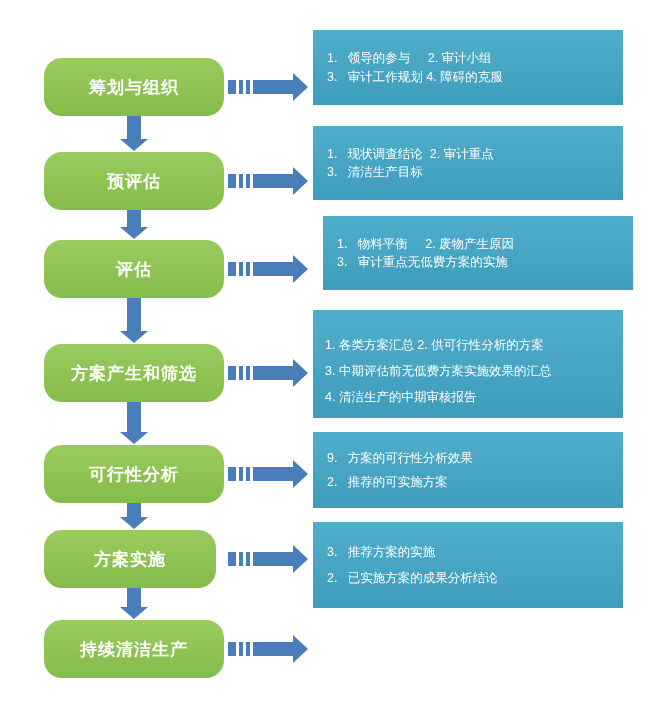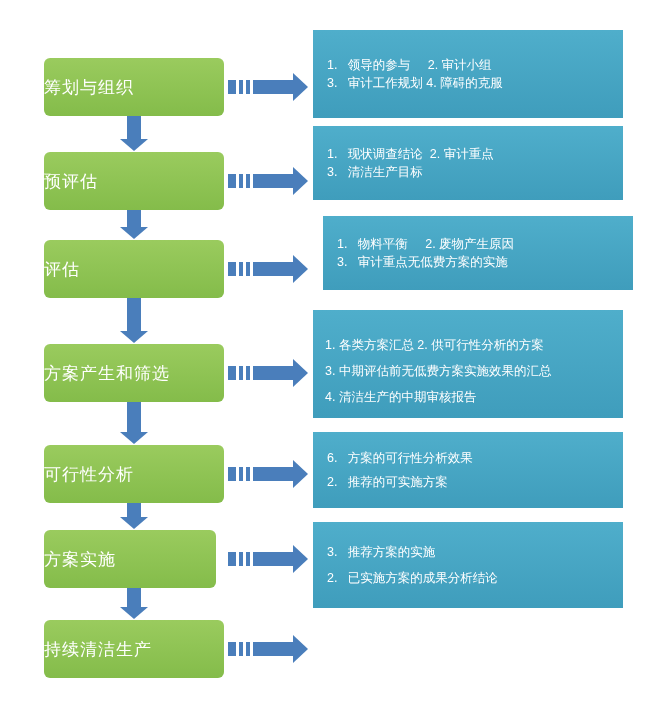--- a/index.html
+++ b/index.html
@@ -17,26 +17,27 @@
   #diagram {
     position: absolute;
     left: 0; top: 0;
     width: 667px;
     height: 703px;
   }
   .stage {
     position: absolute;
     background: #8CC152;
     background: linear-gradient(180deg, #9ACB5E 0%, #84BC4A 100%);
-    border-radius: 6px;
+    border-radius: 18px;
     color: #ffffff;
-    font-weight: normal;
+    font-weight: bold;
     font-size: 17px;
     display: flex;
     align-items: center;
+    justify-content: center;
     letter-spacing: 1px;
     text-align: center;
     box-sizing: border-box;
   }
   .detail {
     position: absolute;
     background: #49A6C4;
     background: linear-gradient(180deg, #4FAECB 0%, #3F9DBC 100%);
     color: #ffffff;
     font-size: 12.5px;
@@ -178,21 +179,21 @@
     <div class="tick" style="left:22px; top:0;"></div>
   </div>
   <div class="harrow" style="left:228px; top:642px; width:80px;">
     <div class="bar" style="width:65px;"></div>
     <div class="head" style="left:65px;"></div>
     <div class="tick" style="left:8px; top:0;"></div>
     <div class="tick" style="left:15px; top:0;"></div>
     <div class="tick" style="left:22px; top:0;"></div>
   </div>
 
-  <div class="detail" style="left:313px; top:30px; width:310px; height:88px;">
+  <div class="detail" style="left:313px; top:30px; width:310px; height:75px;">
     <div class="line">1.   领导的参与     2. 审计小组</div>
     <div class="line">3.   审计工作规划 4. 障碍的克服</div>
   </div>
 
   <div class="detail" style="left:313px; top:126px; width:310px; height:74px;">
     <div class="line">1.   现状调查结论  2. 审计重点</div>
     <div class="line">3.   清洁生产目标</div>
   </div>
 
   <div class="detail" style="left:323px; top:216px; width:310px; height:74px;">
@@ -200,21 +201,21 @@
     <div class="line">3.   审计重点无低费方案的实施</div>
   </div>
 
   <div class="detail" style="left:313px; top:310px; width:310px; height:108px; padding-left:12px;">
     <div class="line" style="margin-bottom:8px;margin-top:14px;">1. 各类方案汇总 2. 供可行性分析的方案</div>
     <div class="line" style="margin-bottom:8px;">3. 中期评估前无低费方案实施效果的汇总</div>
     <div class="line">4. 清洁生产的中期审核报告</div>
   </div>
 
   <div class="detail" style="left:313px; top:432px; width:310px; height:76px;">
-    <div class="line" style="margin-bottom:6px;">6.   方案的可行性分析效果</div>
+    <div class="line" style="margin-bottom:6px;">9.   方案的可行性分析效果</div>
     <div class="line">2.   推荐的可实施方案</div>
   </div>
 
   <div class="detail" style="left:313px; top:522px; width:310px; height:86px;">
     <div class="line" style="margin-bottom:8px;">3.   推荐方案的实施</div>
     <div class="line">2.   已实施方案的成果分析结论</div>
   </div>
 
 </div>
 

